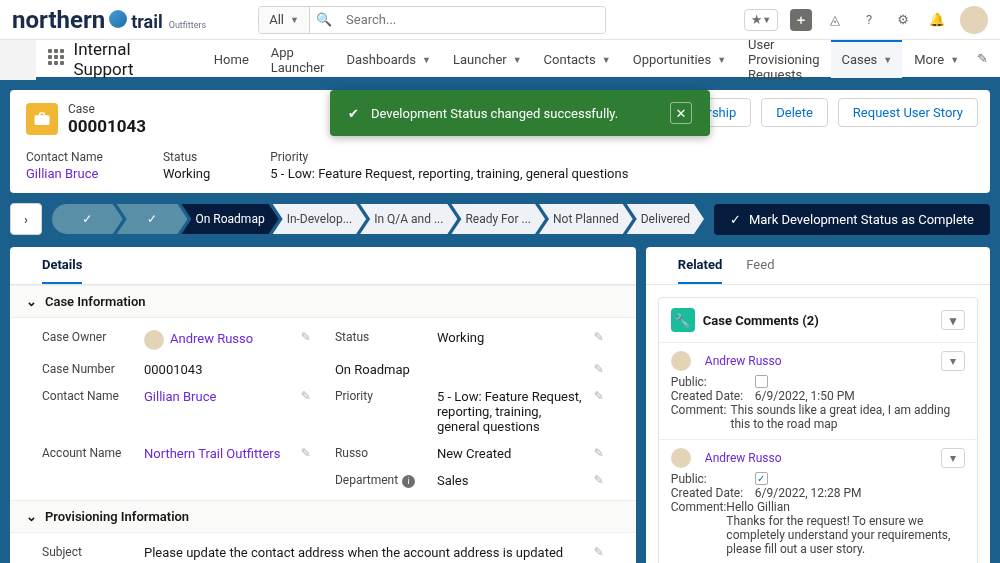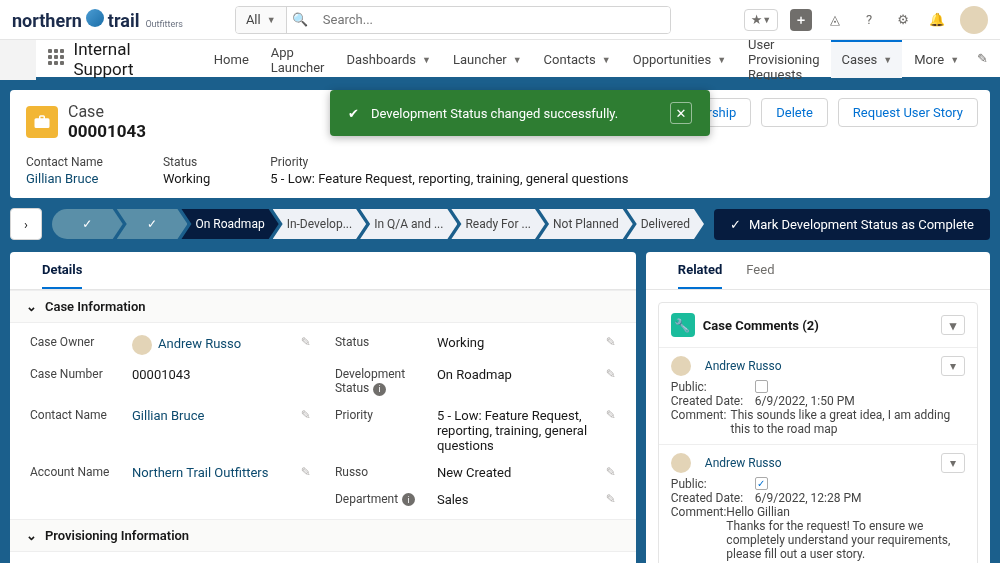--- a/index.html
+++ b/index.html
@@ -1,27 +1,27 @@
 <!DOCTYPE html>
 <html><head>
 <meta charset="utf-8">
 <style>
 * { margin: 0; padding: 0; box-sizing: border-box; font-family: -apple-system, BlinkMacSystemFont, "Segoe UI", Roboto, sans-serif; }
 body { background: #f3f3f3; width: 1000px; height: 563px; overflow: hidden; font-size: 13px; color: #181818; }
 
 
 .global-header { height: 40px; background: #fff; border-bottom: 1px solid #e5e5e5; display: flex; align-items: center; padding: 0 12px; gap: 12px; }
 .logo-area { display: flex; align-items: baseline; gap: 2px; }
-.logo-northern { font-weight: 700; font-size: 18px; color: #1b2b4b; }
+.logo-northern { font-weight: 700; font-size: 24px; color: #1b2b4b; }
 .logo-trail { font-weight: 700; font-size: 18px; color: #1b2b4b; }
 .logo-sub { font-size: 9px; color: #6b7280; margin-left: 4px; }
 .logo-badge { width: 18px; height: 18px; border-radius: 50%; background: linear-gradient(135deg,#4b9cd3,#1b6ea8); display: inline-block; margin: 0 2px; }
 
 .search-wrap { flex: 1; display: flex; justify-content: flex-start; margin-left: 40px; }
-.search-box { display: flex; align-items: center; border: 1px solid #d4d4d4; border-radius: 4px; height: 28px; width: 436px; overflow: hidden; }
+.search-box { display: flex; align-items: center; border: 1px solid #d4d4d4; border-radius: 4px; height: 28px; width: 348px; overflow: hidden; }
 .search-scope { padding: 0 10px; border-right: 1px solid #d4d4d4; display: flex; align-items: center; gap: 6px; height: 100%; color: #444; background: #fafafa; }
 .search-input { flex: 1; border: none; outline: none; padding: 0 8px; height: 100%; font-size: 13px; }
 .ghicons { display: flex; align-items: center; gap: 12px; color: #706e6b; }
 .ghicons > * { width: 22px; height: 22px; display: flex; align-items: center; justify-content: center; cursor: pointer; }
 .gh-star { border: 1px solid #d4d4d4; border-radius: 4px; padding: 0 4px; width: 34px; }
 .gh-plus { background: #706e6b; color: #fff; border-radius: 4px; font-weight: 700; }
 .gh-avatar { width: 28px; height: 28px; border-radius: 50%; background: #e3d4b7; }
 
 
 .app-nav { height: 40px; background: #fff; border-bottom: 3px solid #1b5f8c; display: flex; align-items: center; padding: 0 12px; gap: 8px; margin-left: 36px; }
@@ -32,27 +32,27 @@
 .nav-tab { padding: 0 10px; height: 38px; display: flex; align-items: center; gap: 6px; color: #444; cursor: pointer; border-top: 2px solid transparent; }
 .nav-tab.active { border-top-color: #0070d2; background: #f4f6f9; }
 .caret { font-size: 9px; color: #706e6b; }
 
 
 .page-wrap { background: #1b5f8c; padding: 10px 10px 0 10px; height: 483px; overflow: hidden; position: relative; }
 .record-header { background: #fff; border-radius: 4px; padding: 12px 16px; margin-bottom: 10px; position: relative; }
 .rh-top { display: flex; align-items: center; gap: 10px; }
 .rec-icon { width: 32px; height: 32px; background: #f2b635; border-radius: 4px; display: flex; align-items: center; justify-content: center; }
 .rec-icon svg { width: 18px; height: 18px; fill: #fff; }
-.rec-title small { font-size: 16px; color: #444; display: block; }
+.rec-title small { font-size: 12px; color: #444; display: block; }
 .rec-title strong { font-size: 17px; font-weight: 700; }
 .rh-actions { position: absolute; right: 12px; top: 8px; display: flex; gap: 10px; }
 .btn { border: 1px solid #d4d4d4; background: #fff; color: #0070d2; padding: 6px 14px; border-radius: 4px; cursor: pointer; font-size: 13px; }
 .rh-fields { display: flex; gap: 60px; margin-top: 14px; font-size: 13px; }
 .rh-field-label { color: #444; font-size: 12px; margin-bottom: 2px; }
-.link { color: #0c4a6e; cursor: pointer; }
+.link { color: #6d28d9; cursor: pointer; }
 
 
 .toast { position: absolute; left: 320px; top: 0; transform: translateY(0); background: #2e7d32; color: #fff; padding: 12px 18px; border-radius: 4px; display: flex; align-items: center; gap: 12px; width: 380px; box-shadow: 0 2px 8px rgba(0,0,0,.3); z-index: 5; }
 .toast-close { margin-left: auto; cursor: pointer; border: 1px solid rgba(255,255,255,.5); border-radius: 3px; width: 22px; height: 22px; display: flex; align-items: center; justify-content: center; }
 
 
 .path-row { display: flex; align-items: center; gap: 10px; margin-bottom: 12px; }
 .path-expand { width: 32px; height: 32px; background: #fff; border-radius: 4px; display: flex; align-items: center; justify-content: center; border: 1px solid #d4d4d4; cursor: pointer; }
 .path { display: flex; flex: 1; height: 30px; }
 .path-stage { position: relative; flex: 1; background: #eef1f6; color: #444; display: flex; align-items: center; justify-content: center; font-size: 12px; clip-path: polygon(0 0, calc(100% - 10px) 0, 100% 50%, calc(100% - 10px) 100%, 0 100%, 10px 50%); margin-left: -6px; padding: 0 14px; white-space: nowrap; }
@@ -66,21 +66,21 @@
 .panel { background: #fff; border-radius: 4px; flex: 1; overflow: auto; }
 .panel-left { flex: 2; }
 .panel-right { flex: 1.1; }
 
 .tabbar { display: flex; gap: 24px; border-bottom: 1px solid #e5e5e5; padding: 10px 20px 0 32px; }
 .tabbar .tab { padding-bottom: 10px; font-weight: 700; color: #444; cursor: pointer; }
 .tabbar .tab.active { color: #061c3f; border-bottom: 2px solid #0070d2; }
 
 .section-hdr { background: #fafaf9; padding: 8px 16px; display: flex; align-items: center; gap: 8px; font-weight: 600; border-top: 1px solid #eee; border-bottom: 1px solid #eee; cursor: pointer; }
 .section-body { padding: 6px 0; }
-.field-row { display: flex; padding: 6px 20px; gap: 24px; }
+.field-row { display: flex; padding: 6px 32px; gap: 24px; }
 .field-col { flex: 1; display: flex; gap: 12px; align-items: flex-start; }
 .flabel { width: 90px; color: #444; font-size: 12px; flex-shrink: 0; }
 .fval { flex: 1; font-size: 13px; }
 .edit-pencil { color: #b0adab; cursor: pointer; font-size: 12px; }
 .avatar-sm { width: 20px; height: 20px; border-radius: 50%; background: #e3d4b7; display: inline-block; vertical-align: middle; margin-right: 6px; }
 .info-ic { display: inline-flex; width: 13px; height: 13px; border-radius: 50%; background: #706e6b; color: #fff; font-size: 9px; align-items: center; justify-content: center; margin-left: 4px; }
 
 
 .rel-card { border: 1px solid #e5e5e5; border-radius: 4px; margin: 12px; }
 .rel-card-hdr { display: flex; align-items: center; gap: 8px; padding: 10px 12px; font-weight: 700; border-bottom: 1px solid #eee; }
@@ -256,21 +256,20 @@
             <span class="fval">Working</span>
             <span class="edit-pencil">✎</span>
           </div>
         </div>
         <div class="field-row">
           <div class="field-col">
             <span class="flabel">Case Number</span>
             <span class="fval">00001043</span>
           </div>
           <div class="field-col">
-            <span class="flabel"><span>Development Status</span><span class="info-ic">i</span></span>
             <span class="fval">On Roadmap</span>
             <span class="edit-pencil">✎</span>
           </div>
         </div>
         <div class="field-row">
           <div class="field-col">
             <span class="flabel">Contact Name</span>
             <span class="fval link">Gillian Bruce</span>
             <span class="edit-pencil">✎</span>
           </div>

